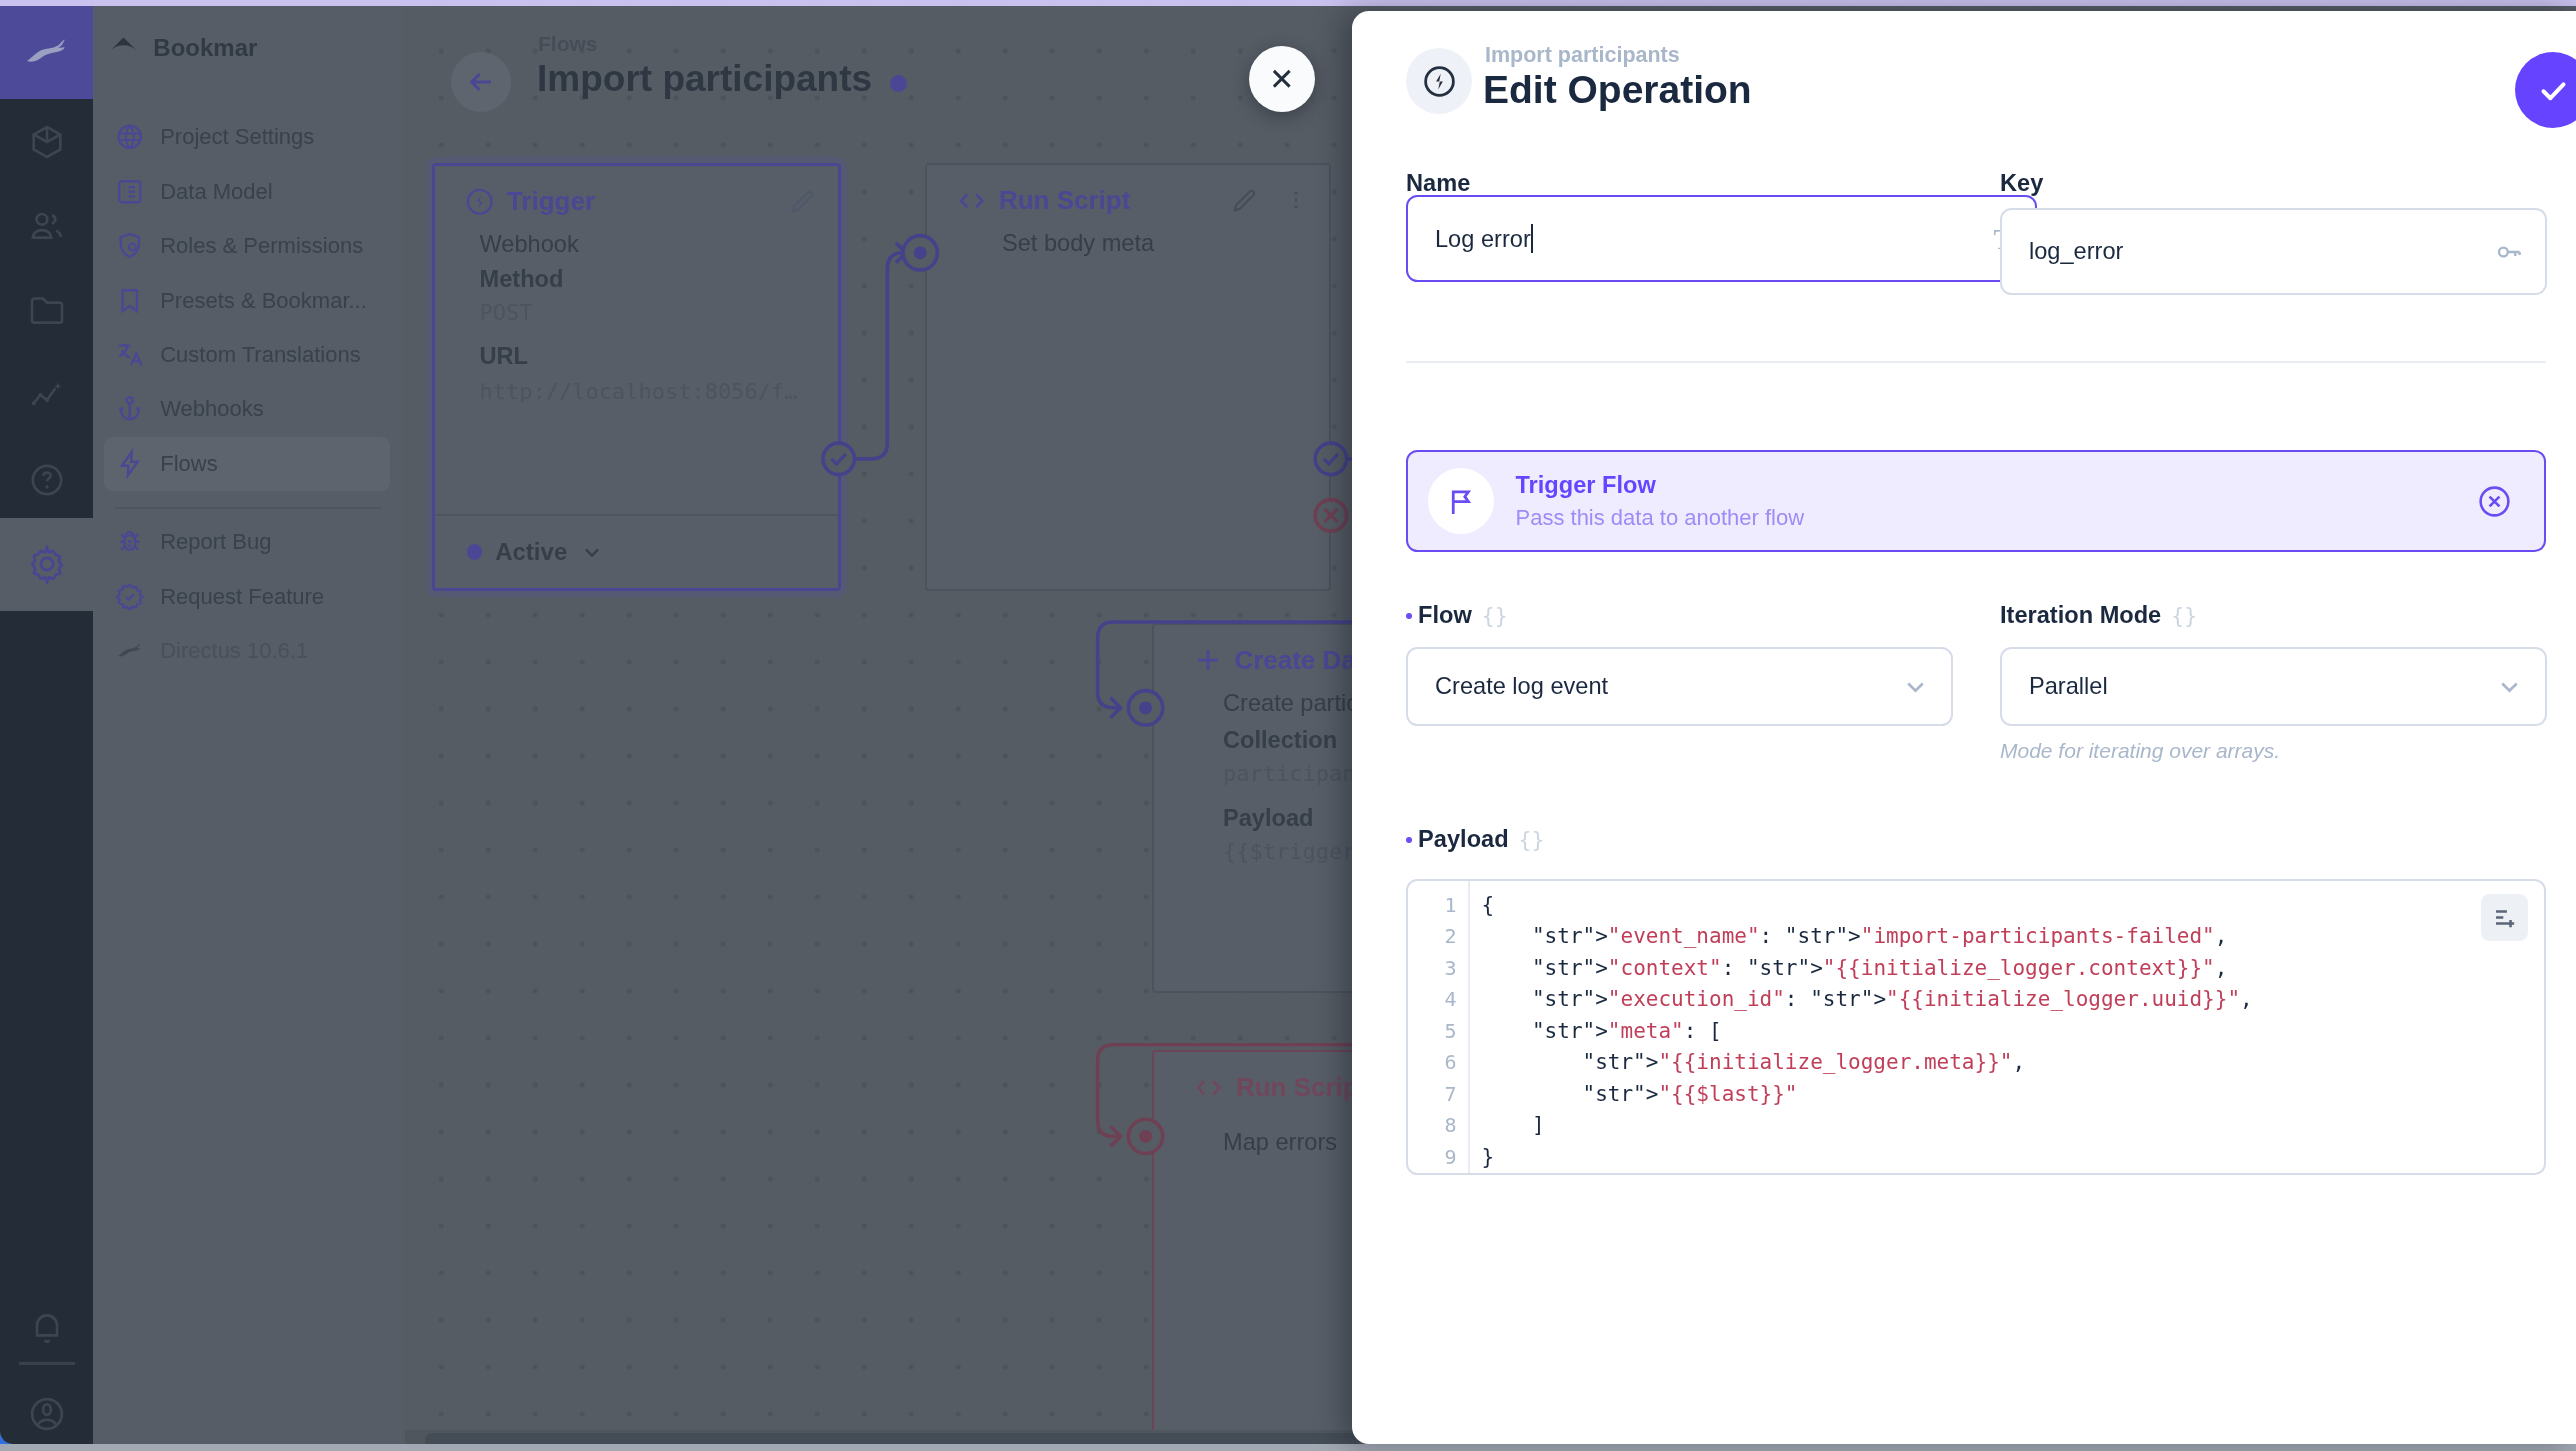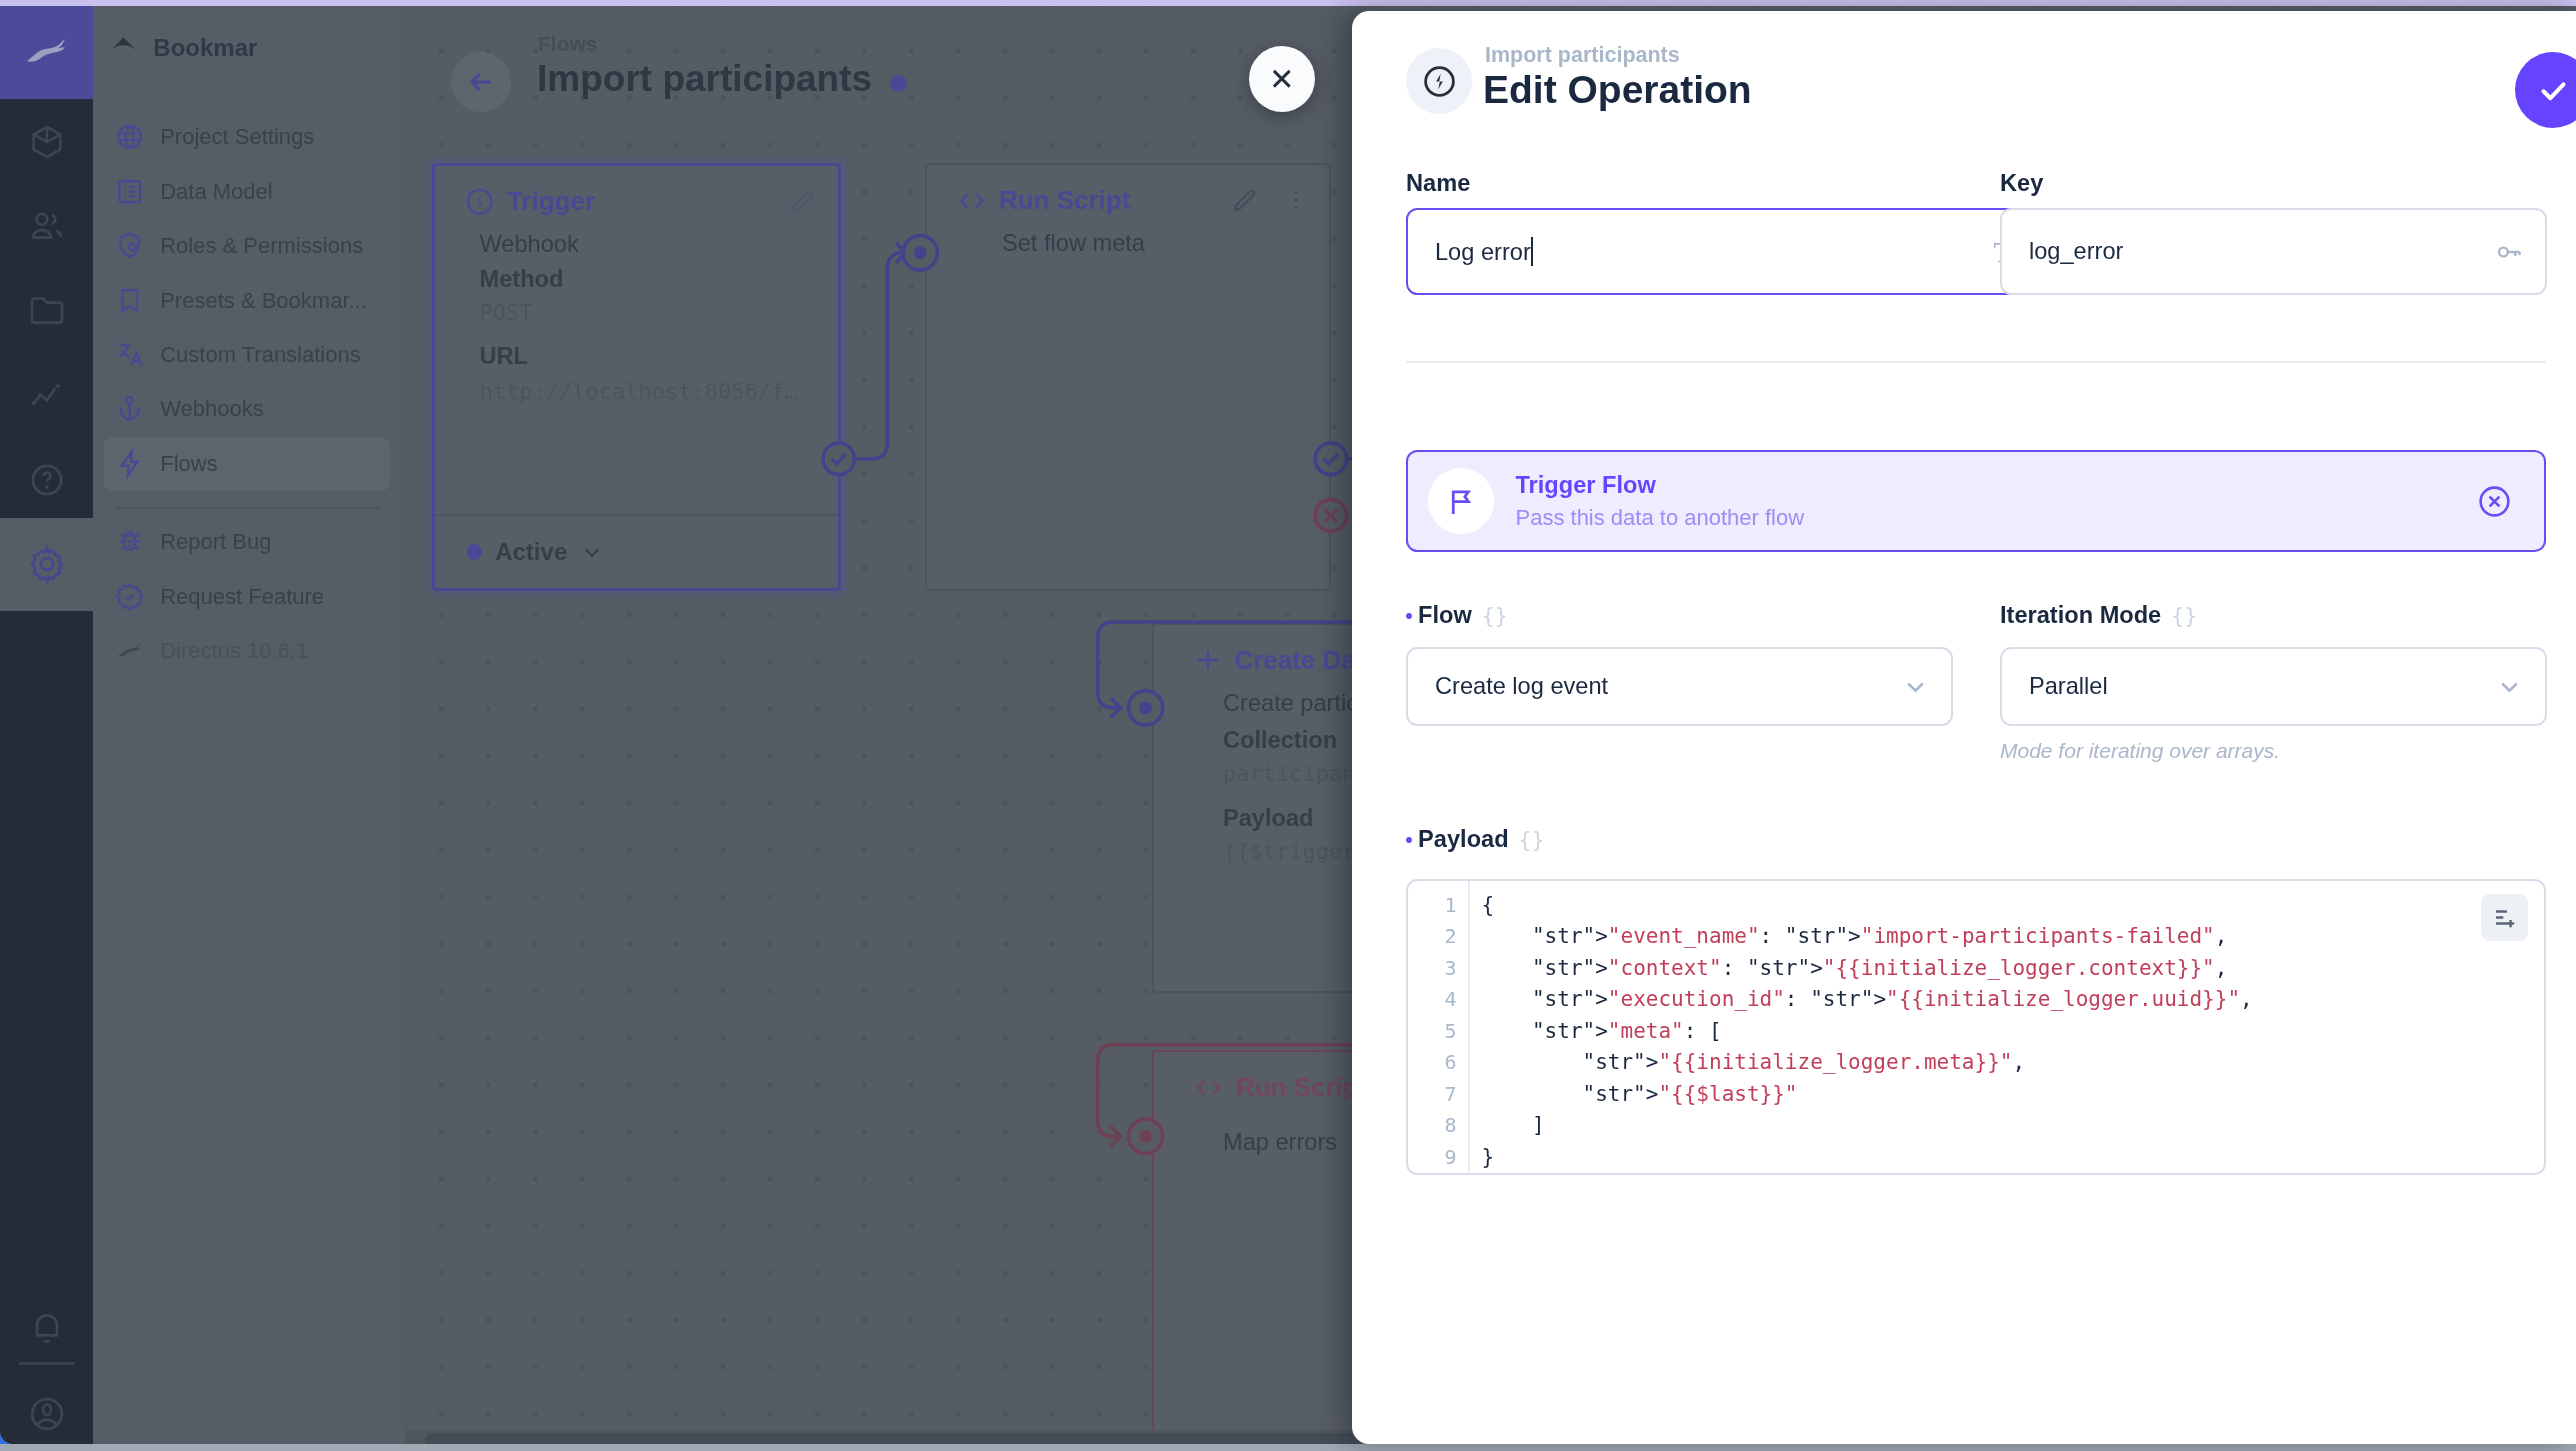--- a/index.html
+++ b/index.html
@@ -289,21 +289,21 @@
           <svg width="29" height="29" viewBox="0 0 24 24" style="margin-right:13px">
             <path d="M4 20l1-4L16.5 4.5a1.8 1.8 0 012.6 0l.4.4a1.8 1.8 0 010 2.6L8 19l-4 1z" stroke="#454d58" stroke-width="1.8" fill="none"></path>
           </svg>
           <svg width="24" height="24" viewBox="0 0 24 24">
             <circle cx="12" cy="5" r="1.7" fill="#454d58"></circle>
               <circle cx="12" cy="12" r="1.7" fill="#454d58"></circle>
               <circle cx="12" cy="19" r="1.7" fill="#454d58"></circle>
           </svg>
         </div>
         <div class="p-body" style="padding-left:62px">
-          <div class="opname">Set flow meta</div>
+          <div class="opname">Set body meta</div>
         </div>
       </div>
 
       <div class="abs panel" style="left:750px;top:617px;width:301px;height:370px;border:2.9px solid #4c535c;">
         <div class="p-head" style="padding-left:39px">
           <svg width="30" height="30" viewBox="0 0 24 24">
             <path d="M12 4v16 M4 12h16" stroke="#4b4794" stroke-width="2.2" fill="none"></path>
           </svg>
           <span class="p-title">Create Data</span>
         </div>
@@ -377,21 +377,21 @@
     <div class="abs d-title">Edit Operation</div>
     <div class="abs d-save">
       <svg width="37" height="37" viewBox="0 0 24 24">
         <path d="M5.5 12.5l4.5 4.5 8.5-9" stroke="#ffffff" stroke-width="2.6" fill="none" stroke-linecap="round" stroke-linejoin="round"></path>
       </svg>
     </div>
 
     <div class="abs f-label" style="left:54px;top:159px">
       <span>Name</span>
     </div>
-    <div class="abs input focus" style="left:54px;top:197px;width:631px;height:87px">
+    <div class="abs input focus" style="left:54px;top:184px;width:631px;height:87px">
       <span class="val"><span>Log error</span><span class="caret"></span></span>
       <span class="t-icon">T</span>
     </div>
 
     <div class="abs f-label" style="left:648px;top:159px">
       <span>Key</span>
     </div>
     <div class="abs input normal" style="left:648px;top:197px;width:547px;height:87px">
       <span class="val">log_error</span>
       <svg width="30" height="30" viewBox="0 0 24 24">

